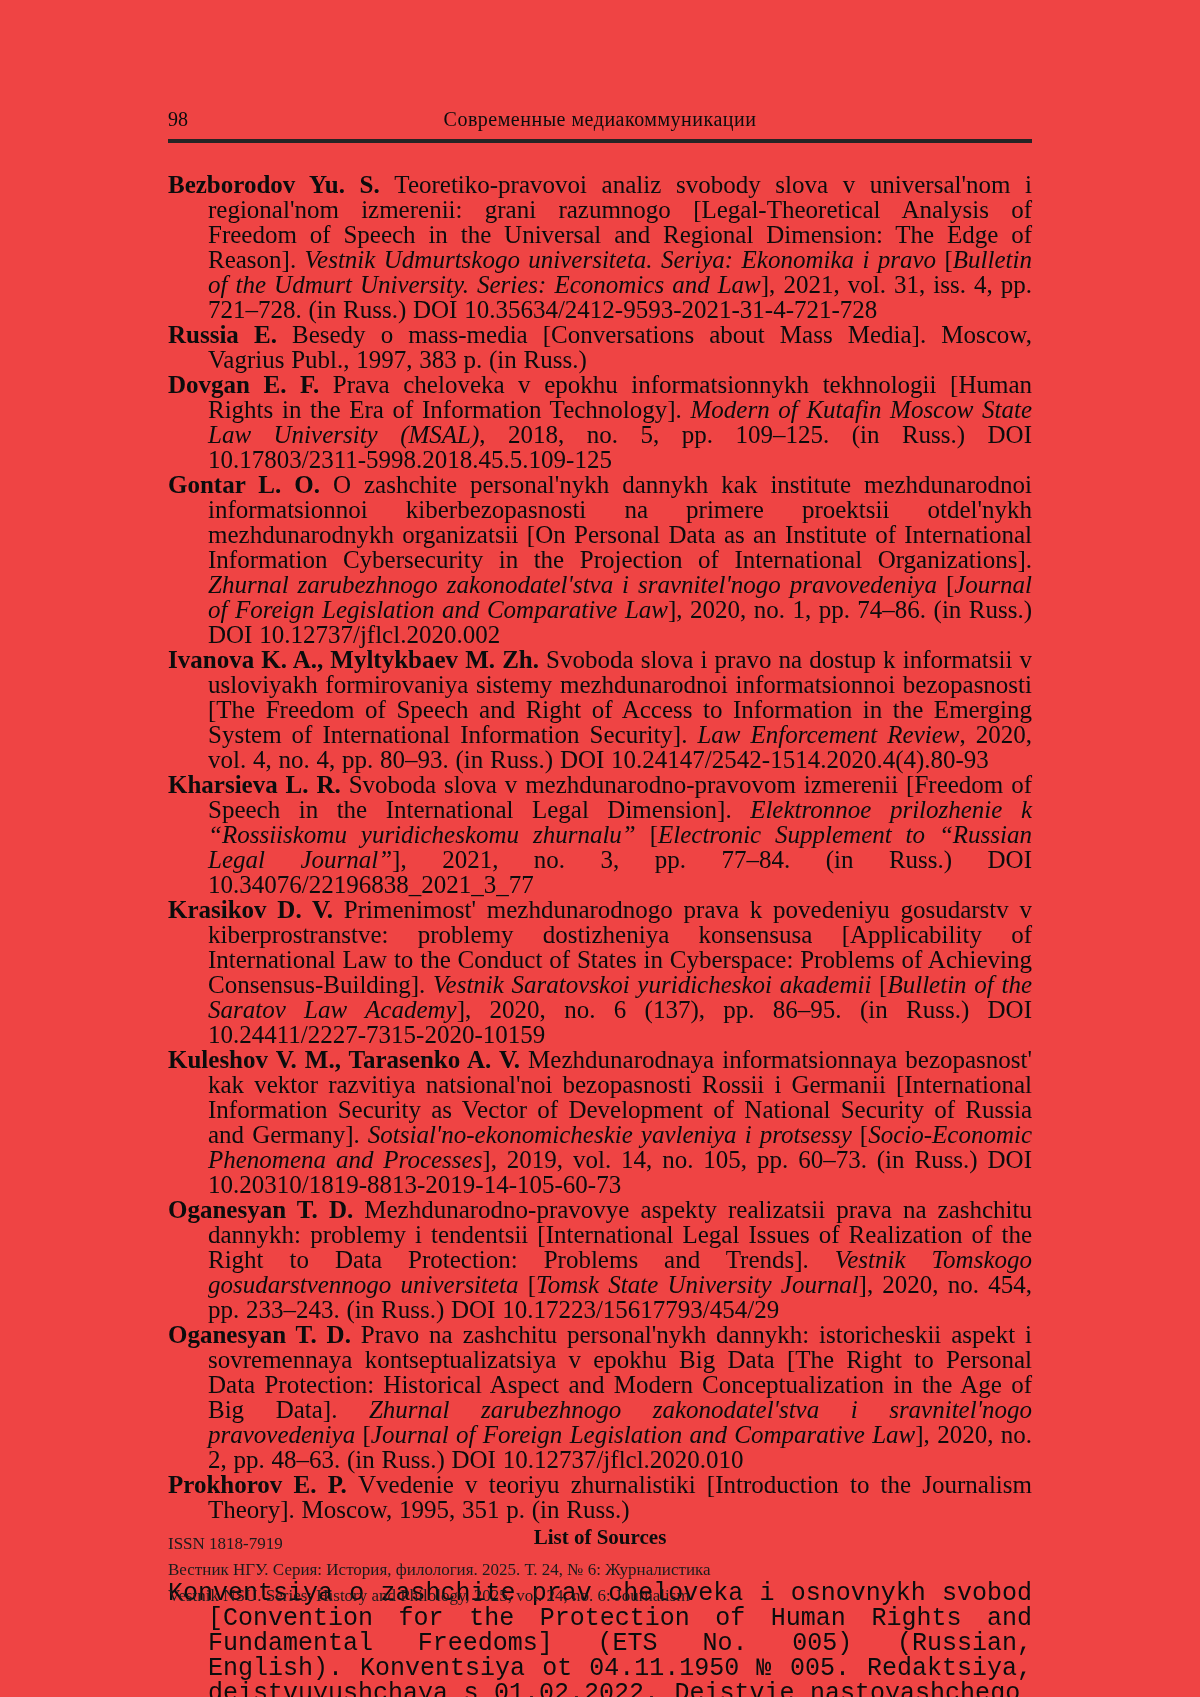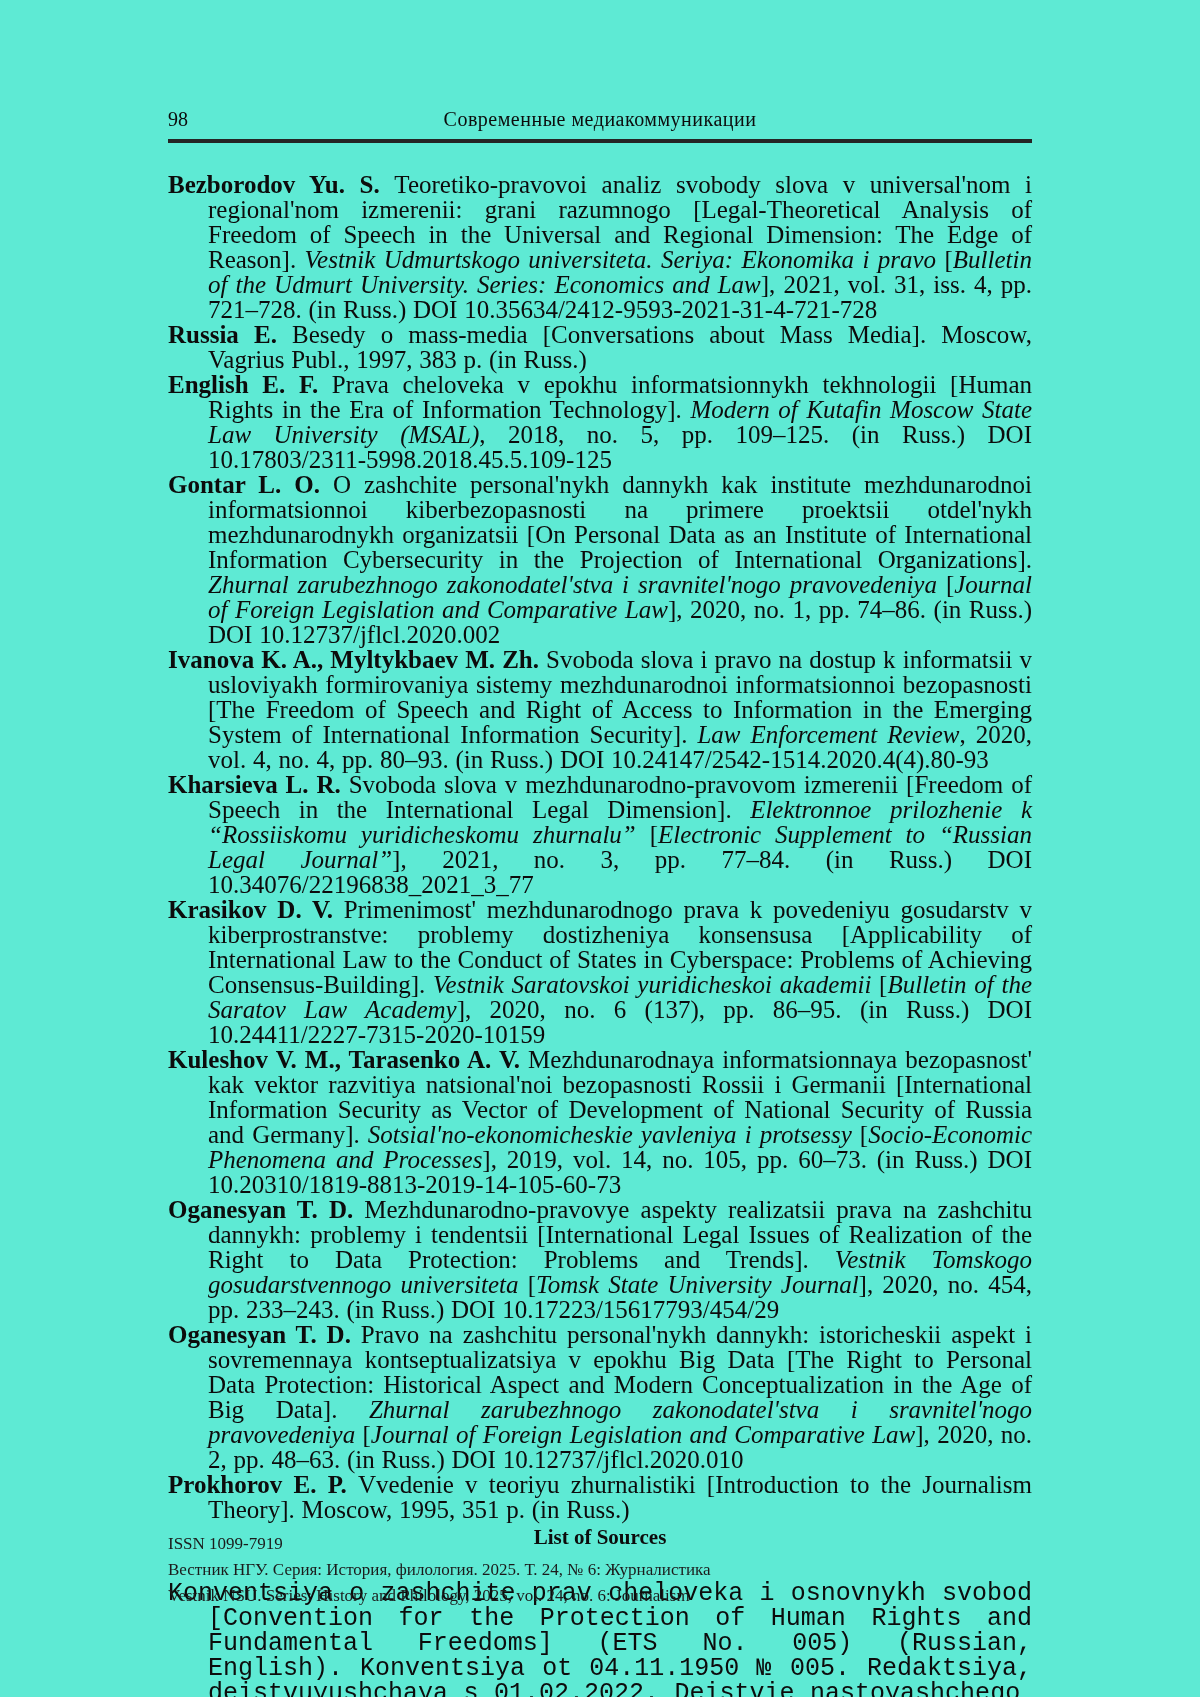--- a/index.html
+++ b/index.html
@@ -3,21 +3,21 @@
 <meta charset="utf-8">
 <style>
   html, body { margin: 0; padding: 0; background: #ffffff; }
   body {
     width: 1200px; height: 1697px;
     font-family: "Liberation Serif", serif;
     color: #0c0c0c;
     position: relative;
     overflow: hidden;
   }
-  .page { position: absolute; inset: 0; background: #5eead4; }
+  .page { position: absolute; inset: 0; background: #ef4444; }
 
   
   .header { position: absolute; left: 168px; top: 108px; width: 864px; }
   .header-row {
     display: grid; grid-template-columns: 1fr auto 1fr;
     align-items: baseline;
     font-size: 20px; line-height: 22px;
   }
   .header-row .pageno { justify-self: start; }
   .header-row .running { justify-self: center; letter-spacing: 0.5px; }
@@ -63,35 +63,35 @@
       <span class="running">Современные медиакоммуникации</span>
       <span></span>
     </div>
     <div class="header-rule"></div>
   </div>
 
   <div class="main">
     <div id="refs">
         <p class="ref"><span class="b">Bezborodov Yu. S. </span><span>Teoretiko-pravovoi analiz svobody slova v universal'nom i regional'nom izmerenii: grani razumnogo [Legal-Theoretical Analysis of Freedom of Speech in the Universal and Regional Dimension: The Edge of Reason]. </span><span class="i">Vestnik Udmurtskogo universiteta. Seriya: Ekonomika i pravo</span><span> [</span><span class="i">Bulletin of the Udmurt University. Series: Economics and Law</span><span>], 2021, vol. 31, iss. 4, pp. 721–728. (in Russ.) DOI 10.35634/2412-9593-2021-31-4-721-728</span></p>
         <p class="ref"><span class="b">Russia E. </span><span>Besedy o mass-media [Conversations about Mass Media]. Moscow, Vagrius Publ., 1997, 383 p. (in Russ.)</span></p>
-        <p class="ref"><span class="b">English E. F. </span><span>Prava cheloveka v epokhu informatsionnykh tekhnologii [Human Rights in the Era of Information Technology]. </span><span class="i">Modern of Kutafin Moscow State Law University (MSAL)</span><span>, 2018, no. 5, pp. 109–125. (in Russ.) DOI 10.17803/2311-5998.2018.45.5.109-125</span></p>
+        <p class="ref"><span class="b">Dovgan E. F. </span><span>Prava cheloveka v epokhu informatsionnykh tekhnologii [Human Rights in the Era of Information Technology]. </span><span class="i">Modern of Kutafin Moscow State Law University (MSAL)</span><span>, 2018, no. 5, pp. 109–125. (in Russ.) DOI 10.17803/2311-5998.2018.45.5.109-125</span></p>
         <p class="ref"><span class="b">Gontar L. O. </span><span>O zashchite personal'nykh dannykh kak institute mezhdunarodnoi informatsionnoi kiberbezopasnosti na primere proektsii otdel'nykh mezhdunarodnykh organizatsii [On Personal Data as an Institute of International Information Cybersecurity in the Projection of International Organizations]. </span><span class="i">Zhurnal zarubezhnogo zakonodatel'stva i sravnitel'nogo pravovedeniya</span><span> [</span><span class="i">Journal of Foreign Legislation and Comparative Law</span><span>], 2020, no. 1, pp. 74–86. (in Russ.) DOI 10.12737/jflcl.2020.002</span></p>
         <p class="ref"><span class="b">Ivanova K. A., Myltykbaev M. Zh. </span><span>Svoboda slova i pravo na dostup k informatsii v usloviyakh formirovaniya sistemy mezhdunarodnoi informatsionnoi bezopasnosti [The Freedom of Speech and Right of Access to Information in the Emerging System of International Information Security]. </span><span class="i">Law Enforcement Review</span><span>, 2020, vol. 4, no. 4, pp. 80–93. (in Russ.) DOI 10.24147/2542-1514.2020.4(4).80-93</span></p>
         <p class="ref"><span class="b">Kharsieva L. R. </span><span>Svoboda slova v mezhdunarodno-pravovom izmerenii [Freedom of Speech in the International Legal Dimension]. </span><span class="i">Elektronnoe prilozhenie k “Rossiiskomu yuridicheskomu zhurnalu”</span><span> [</span><span class="i">Electronic Supplement to “Russian Legal Journal”</span><span>], 2021, no. 3, pp. 77–84. (in Russ.) DOI 10.34076/22196838_2021_3_77</span></p>
         <p class="ref"><span class="b">Krasikov D. V. </span><span>Primenimost' mezhdunarodnogo prava k povedeniyu gosudarstv v kiberprostranstve: problemy dostizheniya konsensusa [Applicability of International Law to the Conduct of States in Cyberspace: Problems of Achieving Consensus-Building]. </span><span class="i">Vestnik Saratovskoi yuridicheskoi akademii</span><span> [</span><span class="i">Bulletin of the Saratov Law Academy</span><span>], 2020, no. 6 (137), pp. 86–95. (in Russ.) DOI 10.24411/2227-7315-2020-10159</span></p>
         <p class="ref"><span class="b">Kuleshov V. M., Tarasenko A. V. </span><span>Mezhdunarodnaya informatsionnaya bezopasnost' kak vektor razvitiya natsional'noi bezopasnosti Rossii i Germanii [International Information Security as Vector of Development of National Security of Russia and Germany]. </span><span class="i">Sotsial'no-ekonomicheskie yavleniya i protsessy</span><span> [</span><span class="i">Socio-Economic Phenomena and Processes</span><span>], 2019, vol. 14, no. 105, pp. 60–73. (in Russ.) DOI 10.20310/1819-8813-2019-14-105-60-73</span></p>
         <p class="ref"><span class="b">Oganesyan T. D. </span><span>Mezhdunarodno-pravovye aspekty realizatsii prava na zashchitu dannykh: problemy i tendentsii [International Legal Issues of Realization of the Right to Data Protection: Problems and Trends]. </span><span class="i">Vestnik Tomskogo gosudarstvennogo universiteta</span><span> [</span><span class="i">Tomsk State University Journal</span><span>], 2020, no. 454, pp. 233–243. (in Russ.) DOI 10.17223/15617793/454/29</span></p>
         <p class="ref"><span class="b">Oganesyan T. D. </span><span>Pravo na zashchitu personal'nykh dannykh: istoricheskii aspekt i sovremennaya kontseptualizatsiya v epokhu Big Data [The Right to Personal Data Protection: Historical Aspect and Modern Conceptualization in the Age of Big Data]. </span><span class="i">Zhurnal zarubezhnogo zakonodatel'stva i sravnitel'nogo pravovedeniya</span><span> [</span><span class="i">Journal of Foreign Legislation and Comparative Law</span><span>], 2020, no. 2, pp. 48–63. (in Russ.) DOI 10.12737/jflcl.2020.010</span></p>
         <p class="ref"><span class="b">Prokhorov E. P. </span><span>Vvedenie v teoriyu zhurnalistiki [Introduction to the Journalism Theory]. Moscow, 1995, 351 p. (in Russ.)</span></p>
       </div>
     <h2 class="sources-heading">List of Sources</h2>
     <div id="sources" class="sources-block">
         <p class="ref"><span>Konventsiya o zashchite prav cheloveka i osnovnykh svobod [Convention for the Protection of Human Rights and Fundamental Freedoms] (ETS No. 005) (Russian, English). Konventsiya ot 04.11.1950 № 005. Redaktsiya, deistvuyushchaya s 01.02.2022. Deistvie nastoyashchego</span></p>
       </div>
   </div>
 
   <div class="footer">
-    <div>ISSN 1099-7919</div>
+    <div>ISSN 1818-7919</div>
     <div>Вестник НГУ. Серия: История, филология. 2025. Т. 24, № 6: Журналистика</div>
     <div>Vestnik NSU. Series: History and Philology, 2025, vol. 24, no. 6: Journalism</div>
   </div>
 
 </div>
 
 </body></html>

